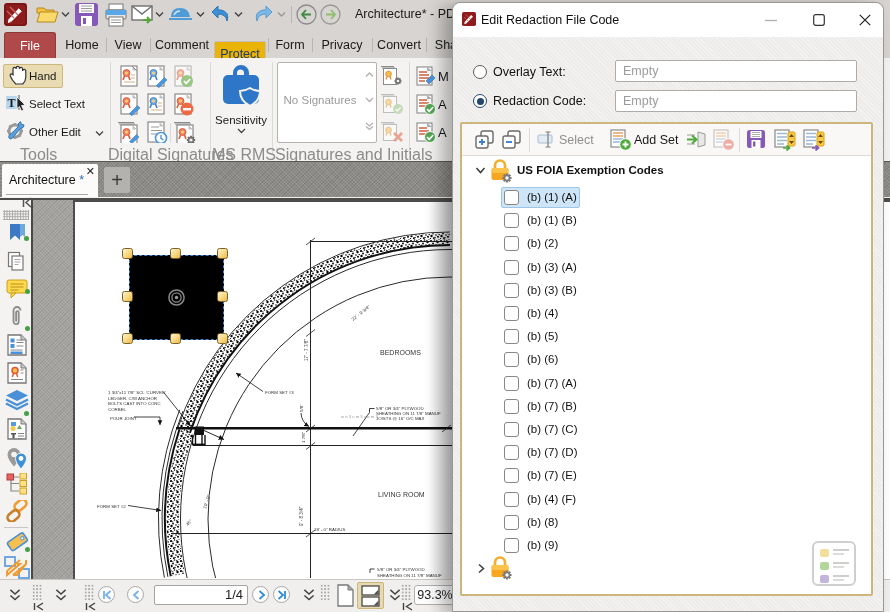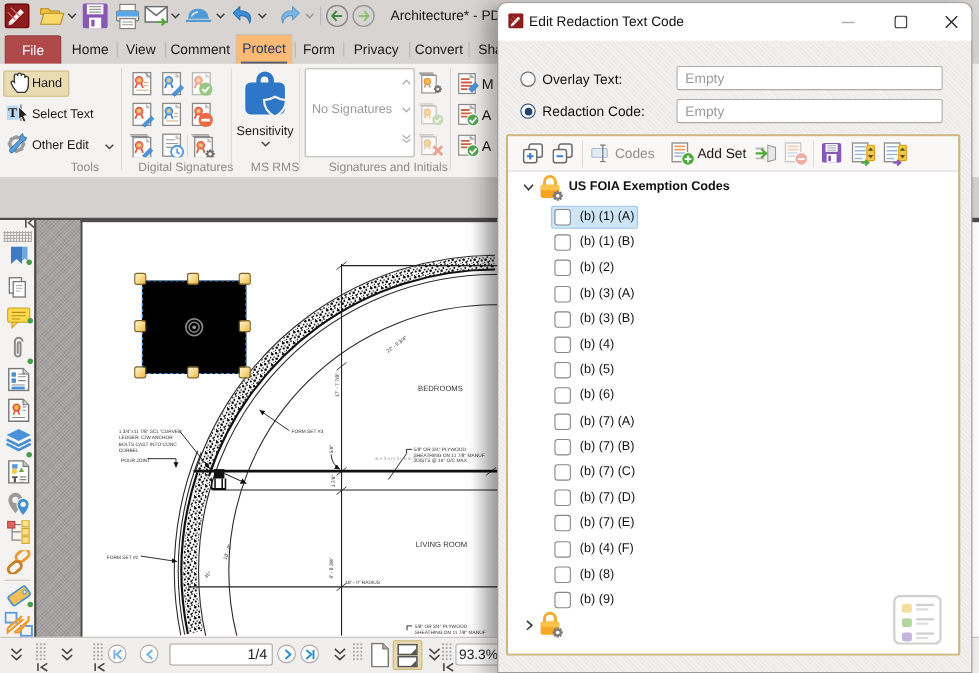--- a/index.html
+++ b/index.html
@@ -5,26 +5,26 @@
 html,body{width:890px;height:612px;overflow:hidden;font-family:"Liberation Sans",sans-serif;background:#d5d2cf}
 .abs{position:absolute}
 #app{position:absolute;left:0;top:0;width:890px;height:612px}
 
 #qat{position:absolute;left:0;top:0;width:890px;height:29px;background:#d7d4d1}
 
 #tabs{position:absolute;left:0;top:29px;width:890px;height:29px;background:#d7d4d1}
 .rtab{position:absolute;top:3px;height:26px;line-height:26px;font-size:12.5px;color:#1a1a1a;text-align:center}
 .tsep{position:absolute;top:9px;height:14px;width:1px;background:#b8b5b2}
 #filetab{position:absolute;left:4px;top:3px;width:52px;height:26px;background:#b04a4a;border:1px solid #8d3a3a;border-bottom:none;border-radius:3px 3px 0 0;color:#fff;font-size:12.5px;text-align:center;line-height:26px}
-#protecttab{position:absolute;left:214px;top:2px;width:52px;height:27px;background:#fdba74;border:1px solid #c2bfbc;border-bottom:none;border-radius:2px 2px 0 0;color:#1f3a63;font-size:12.5px;text-align:center;line-height:25px}
+#protecttab{position:absolute;left:214px;top:12px;width:52px;height:27px;background:#eab308;border:1px solid #c2bfbc;border-bottom:none;border-radius:2px 2px 0 0;color:#1f3a63;font-size:12.5px;text-align:center;line-height:25px}
 #protecttab:after{content:"";position:absolute;left:4px;right:4px;bottom:0px;height:2px;background:#56606e}
 
 #ribbon{position:absolute;left:0;top:58px;width:890px;height:103px;background:#f4f3f1;overflow:hidden}
 .gsep{position:absolute;top:4px;height:92px;width:1px;background:#dcdad7}
-.glabel{position:absolute;top:88px;font-size:11px;color:#8b8b8b;text-align:right;white-space:nowrap}
+.glabel{position:absolute;top:88px;font-size:16px;color:#8b8b8b;text-align:left;white-space:nowrap}
 .rbtn-label{font-size:11.5px;color:#1a1a1a}
 
 #doctabbar{position:absolute;left:0;top:161px;width:890px;height:35px;box-sizing:content-box;border-top:1px solid #5a5856;border-bottom:2px solid #f2f1ef;background:#8e8c89;background-image:repeating-linear-gradient(45deg,rgba(255,255,255,.10) 0 1px,transparent 1px 2.4px),repeating-linear-gradient(135deg,rgba(0,0,0,.10) 0 1px,transparent 1px 2.4px)}
 #darkstrip{position:absolute;left:0;top:198px;width:890px;height:2px;background:#4d4b49;z-index:2}
 #doctab{position:absolute;left:2px;top:2px;width:96px;height:33px;background:#fcfbfa;border-radius:2px 2px 0 0}
 #doctab .t{position:absolute;left:7px;top:9px;font-size:12.5px;color:#111}
 #doctab .star{color:#2e6db5}
 #doctab .x{position:absolute;right:3px;top:1px;font-size:11px;color:#222}
 #doctab .ul{position:absolute;left:4px;right:10px;bottom:2px;height:1px;background:#a9a7a4}
 #plustab{position:absolute;left:104px;top:5px;width:26px;height:26px;background:#b4b2af;border-radius:2px;color:#3a3a3a;font-size:20px;text-align:center;line-height:26px;font-weight:400}
@@ -340,20 +340,28 @@
           <path d="M11 16 l2.2 2.4 l4 -4.4" stroke="#fff" stroke-width="1.7" fill="none"></path>
           <text x="22" y="16" font-size="13" fill="#1a1a1a">A</text>
         </g>
     </svg>
     <div class="glabel" style="left:20px;width:70px">Tools</div>
     <div class="glabel" style="left:108px;width:104px">Digital Signatures</div>
     <div class="glabel" style="left:212px;width:60px">MS RMS</div>
     <div class="glabel" style="left:275px;width:132px">Signatures and Initials</div>
   </div>
   <div id="darkstrip"></div>
+  <div id="doctabbar">
+    <div id="doctab">
+        <span class="t">Architecture <span class="star">*</span></span>
+        <span class="x">✕</span>
+        <span class="ul"></span>
+      </div>
+    <div id="plustab">+</div>
+  </div>
   <div id="content">
     <div id="canvas">
       <div id="page">
         <svg width="815" height="376" viewBox="75 203 815 376" style="position:absolute;left:0;top:0">
           <defs>
             <pattern id="stip" width="10" height="10" patternUnits="userSpaceOnUse">
               <rect width="10" height="10" fill="#fff"></rect>
               <circle cx="1" cy="2" r="1.1" fill="#000"></circle>
                 <circle cx="4.5" cy="1" r=".8" fill="#000"></circle>
               <circle cx="7.5" cy="3" r="1.2" fill="#000"></circle>
@@ -605,21 +613,21 @@
     <div id="zoombox">93.3%</div>
   </div>
   <div id="dlg">
     <div id="dlgtitle">
         <svg class="abs" style="left:9px;top:9px" width="14" height="14" viewBox="0 0 23 23">
           <rect x="0" y="0" width="23" height="23" rx="3" fill="#8f1c1c"></rect>
           <path d="M4 17 L15 5 L18 8 L7 19 Z" fill="#fff"></path>
           <path d="M4 17 L7 19 L4 20 Z" fill="#fff"></path>
           <path d="M3 8 L10 15 M6 4 L14 12" stroke="#c96a6a" stroke-width="1.2"></path>
         </svg>
-        <span class="tt">Edit Redaction Text Code</span>
+        <span class="tt">Edit Redaction File Code</span>
       </div>
     <svg class="abs" style="left:312px;top:16px" width="12" height="3" viewBox="0 0 12 3">
         <path d="M0 1.5 h12" stroke="#b0b0b0" stroke-width="1.3"></path>
       </svg>
     <svg class="abs" style="left:360px;top:11px" width="12" height="12" viewBox="0 0 12 12">
         <rect x="0.7" y="0.7" width="10.6" height="10.6" rx="2" fill="none" stroke="#333" stroke-width="1.2"></rect>
       </svg>
     <svg class="abs" style="left:406px;top:11px" width="12" height="12" viewBox="0 0 12 12">
         <path d="M0.8 0.8 L11.2 11.2 M11.2 0.8 L0.8 11.2" stroke="#222" stroke-width="1.2"></path>
       </svg>
@@ -639,21 +647,21 @@
         <svg class="abs" style="left:40px;top:6px" width="19" height="19" viewBox="0 0 19 19">
             <rect x="6" y="1" width="12" height="12" rx="2" fill="#fff" stroke="#6a6a6a" stroke-width="1.4"></rect>
             <rect x="1" y="6" width="12" height="12" rx="2" fill="#fff" stroke="#6a6a6a" stroke-width="1.4"></rect>
             <path d="M4 12 h6" stroke="#3a7edc" stroke-width="1.9"></path>
           </svg>
         <div class="tbsep" style="left:67px"></div>
         <svg class="abs" style="left:75px;top:7px" width="20" height="17" viewBox="0 0 20 17" opacity=".75">
             <rect x="1" y="4" width="14" height="8" rx="1" fill="#dce8f4" stroke="#8aa8c8"></rect>
             <path d="M11 1 v15 M8.5 1 h5 M8.5 16 h5" stroke="#555" stroke-width="1.2" fill="none"></path>
           </svg>
-        <div class="tbtext" style="left:97px;color:#8f8f8f">Codes</div>
+        <div class="tbtext" style="left:97px;color:#8f8f8f">Select</div>
         <svg class="abs" style="left:148px;top:5px" width="22" height="22" viewBox="0 0 22 22">
             <rect x="1" y="1" width="14" height="17" fill="#fff" stroke="#8a8a8a" stroke-width="1.2"></rect>
             <path d="M3 4 h10 M3 7 h10" stroke="#e8a060" stroke-width="1.6"></path>
             <path d="M3 10 h10 M3 13 h8" stroke="#9ab8d8" stroke-width="1.4"></path>
             <circle cx="15.5" cy="15.5" r="5.8" fill="#4faa3c" stroke="#fff"></circle>
             <path d="M15.5 12.5 v6 M12.5 15.5 h6" stroke="#fff" stroke-width="1.8"></path>
           </svg>
         <div class="tbtext" style="left:172px;color:#1a1a1a">Add Set</div>
         <svg class="abs" style="left:224px;top:6px" width="20" height="19" viewBox="0 0 20 19">
             <path d="M1 5 l8 0 m-8 9 l8 0" stroke="#b8b8b8" stroke-width="1.6"></path>

